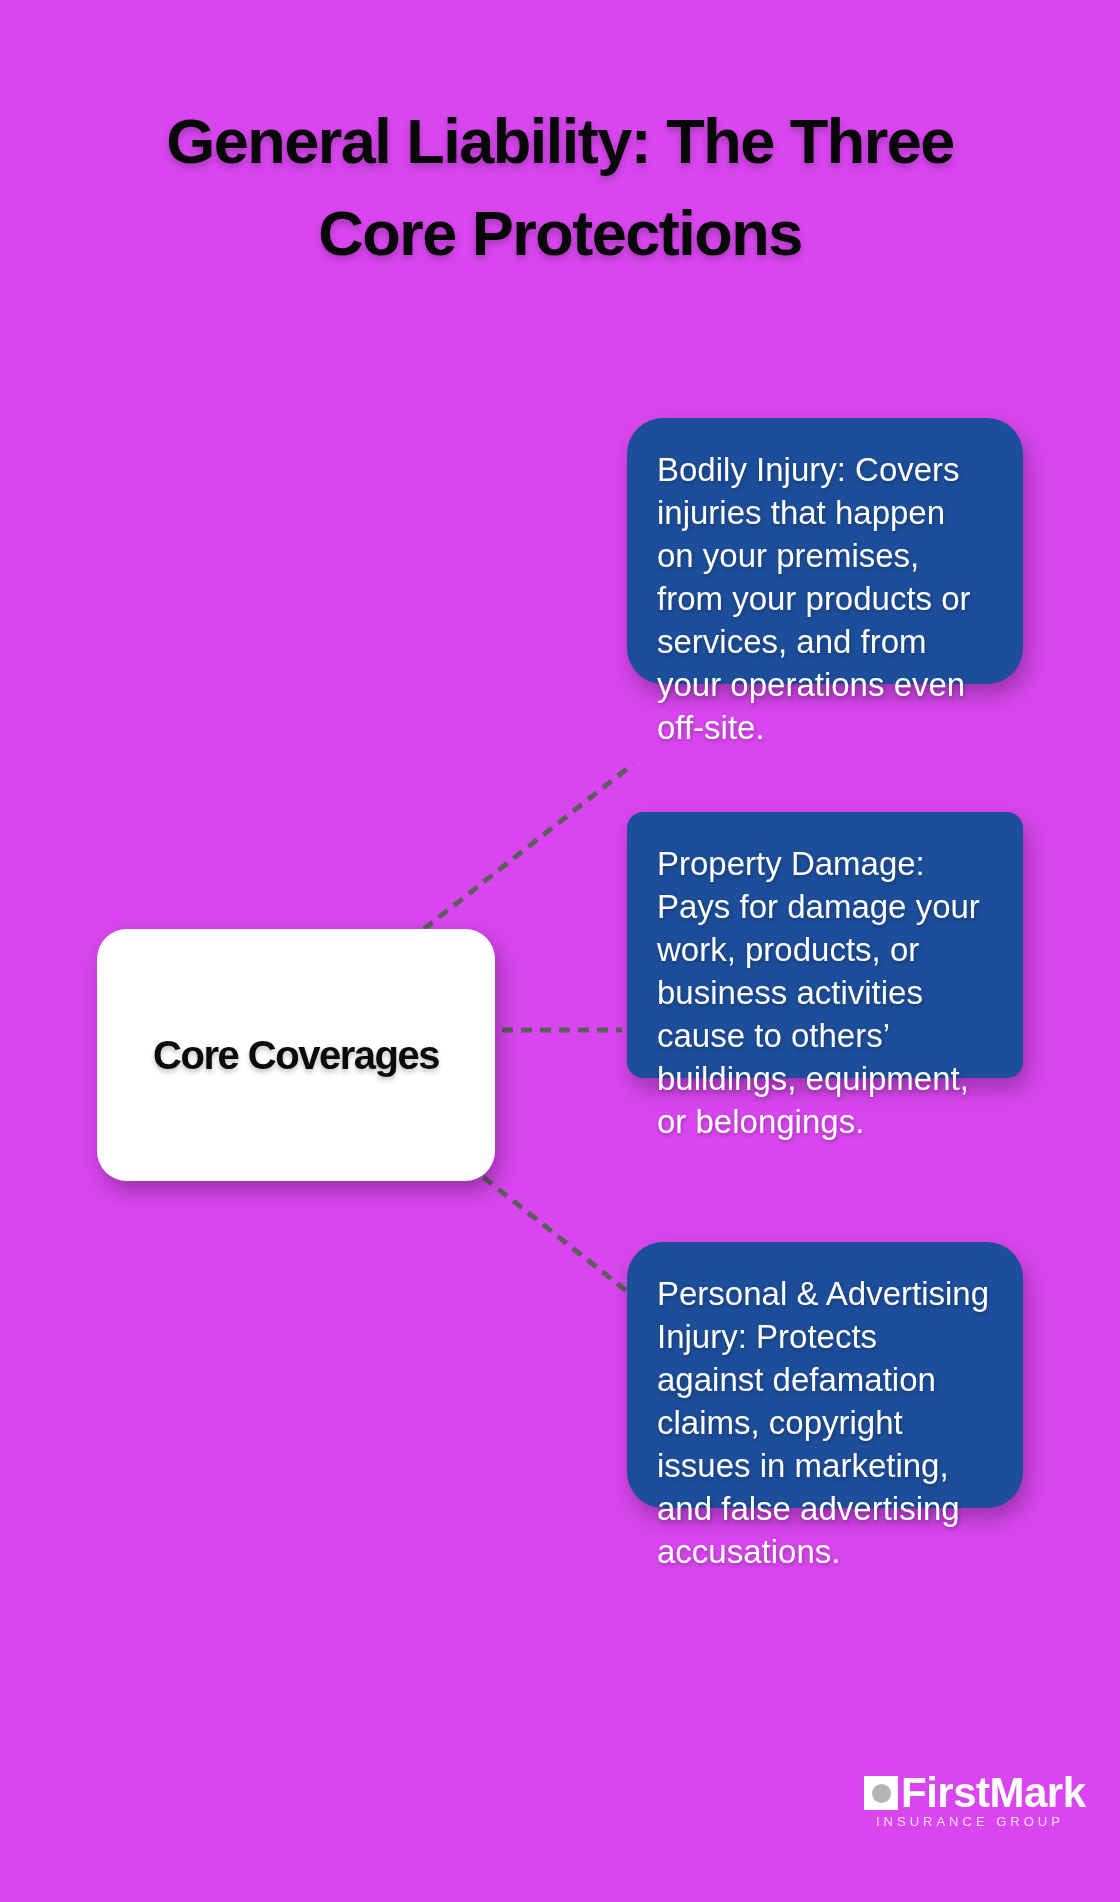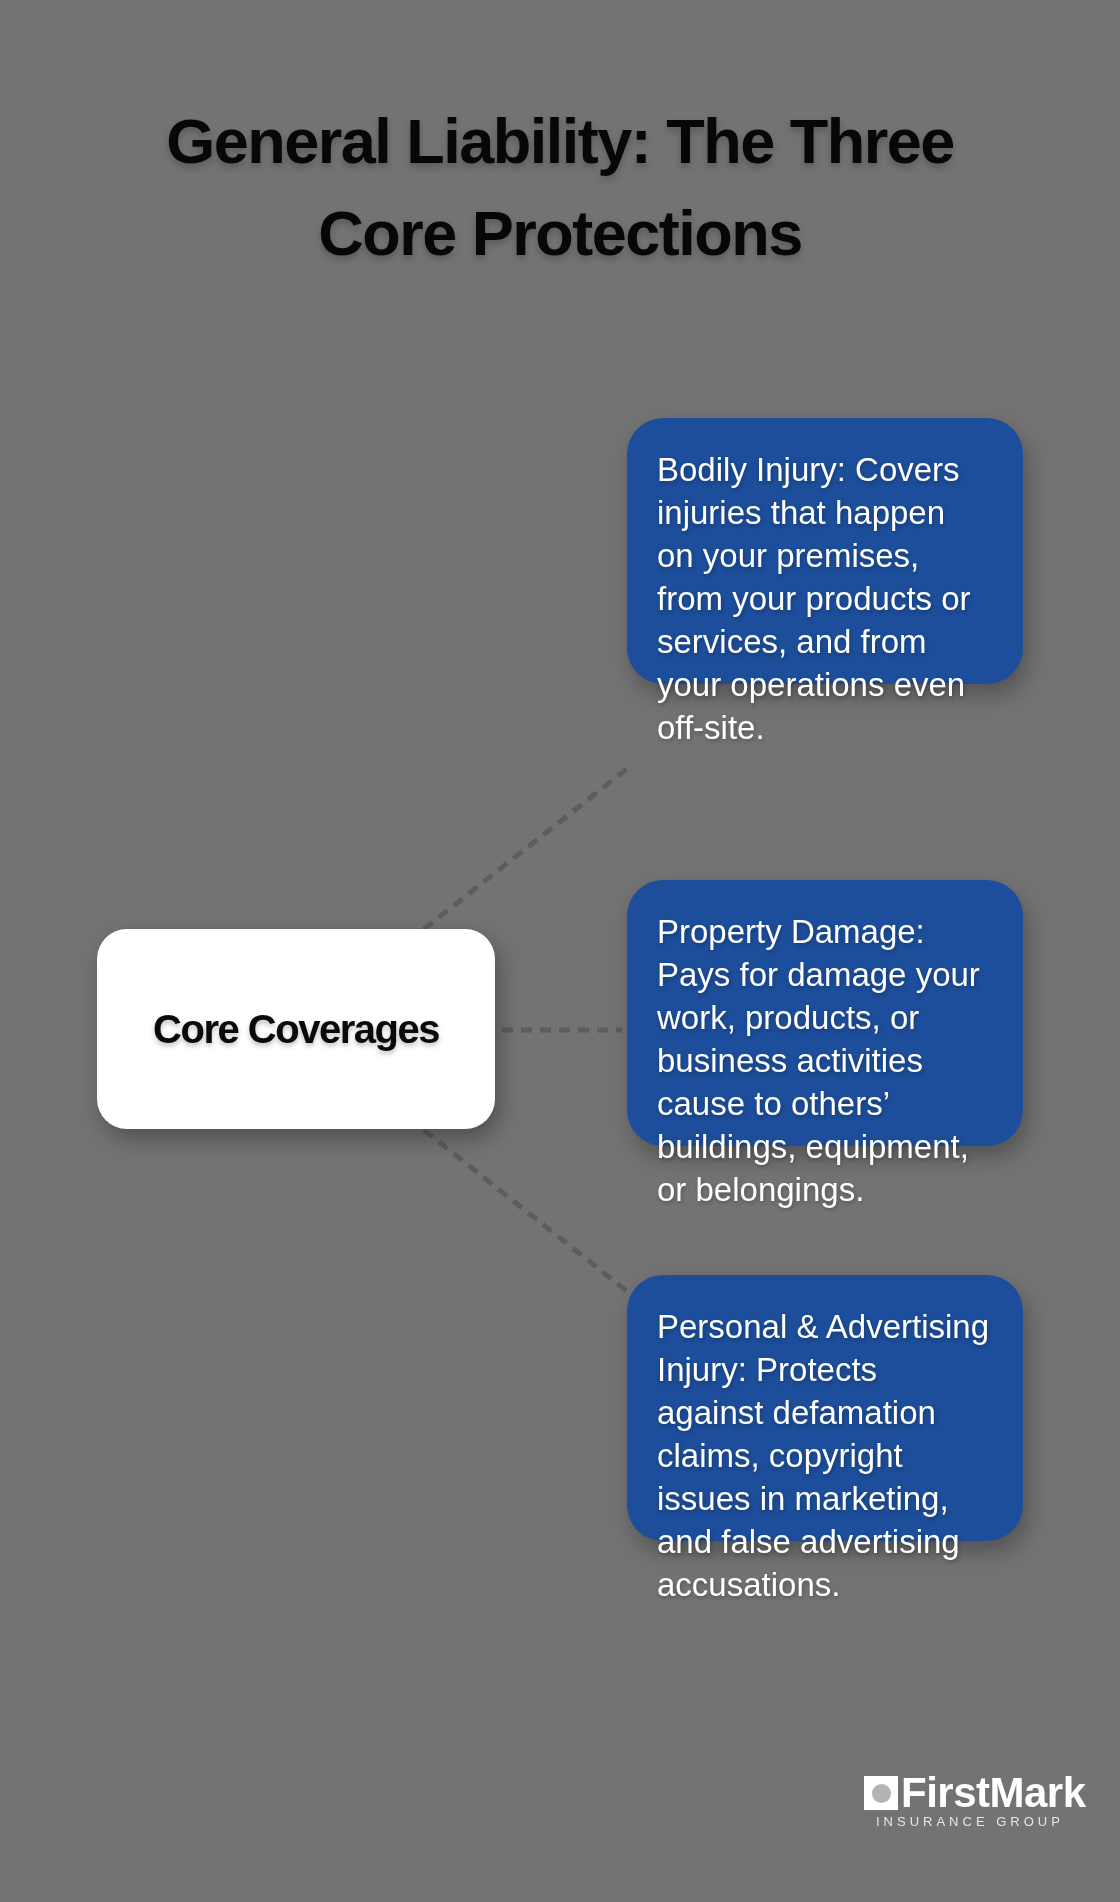--- a/index.html
+++ b/index.html
@@ -1,20 +1,20 @@
 <!DOCTYPE html>
 <html><head>
 <meta charset="utf-8">
 <style>
   html,body{margin:0;padding:0;background:#8e8e8e;}
   .canvas{
     position:relative;
     width:1120px;height:1902px;
     margin:0 auto;
-    background:#737373;
+    background:#d946ef;
     overflow:hidden;
     font-family:"Liberation Sans", sans-serif;
   }
   .title{
     position:absolute;
     top:95px;left:0;width:1120px;
     text-align:center;
     font-size:63px;
     font-weight:700;
     letter-spacing:-1.5px;
@@ -23,21 +23,21 @@
     white-space:pre-line;
     text-shadow:0 4px 7px rgba(0,0,0,0.22);
   }
   .connectors{
     position:absolute;left:0;top:0;width:1120px;height:1902px;
     pointer-events:none;
   }
   .center-node{
     position:absolute;
     left:97px;top:929px;
-    width:398px;height:200px;
+    width:398px;height:252px;
     background:#ffffff;
     border-radius:30px;
     box-shadow:5px 10px 22px rgba(0,0,0,0.30);
     display:flex;align-items:center;justify-content:center;
   }
   .center-node-label{
     font-size:40px;
     font-weight:700;
     letter-spacing:-1.5px;
     color:#0a0a0a;
@@ -52,22 +52,22 @@
     border-radius:36px;
     box-shadow:5px 11px 22px rgba(0,0,0,0.28);
     padding:30px 28px 0 30px;
     color:#ffffff;
     font-size:33px;
     line-height:43px;
     white-space:pre;
     text-shadow:1px 2px 4px rgba(0,0,0,0.28);
   }
   .card-1{top:418px;}
-  .card-2{top:880px;}
-  .card-3{top:1275px;}
+  .card-2{top:812px;border-radius:16px;}
+  .card-3{top:1242px;}
   .logo{
     position:absolute;
     left:820px;top:1776px;
   }
   .logo-row{
     display:flex;align-items:center;gap:3px;margin-left:44px;
   }
   .logo-mark{
     width:34px;height:34px;
     background:#ffffff;

